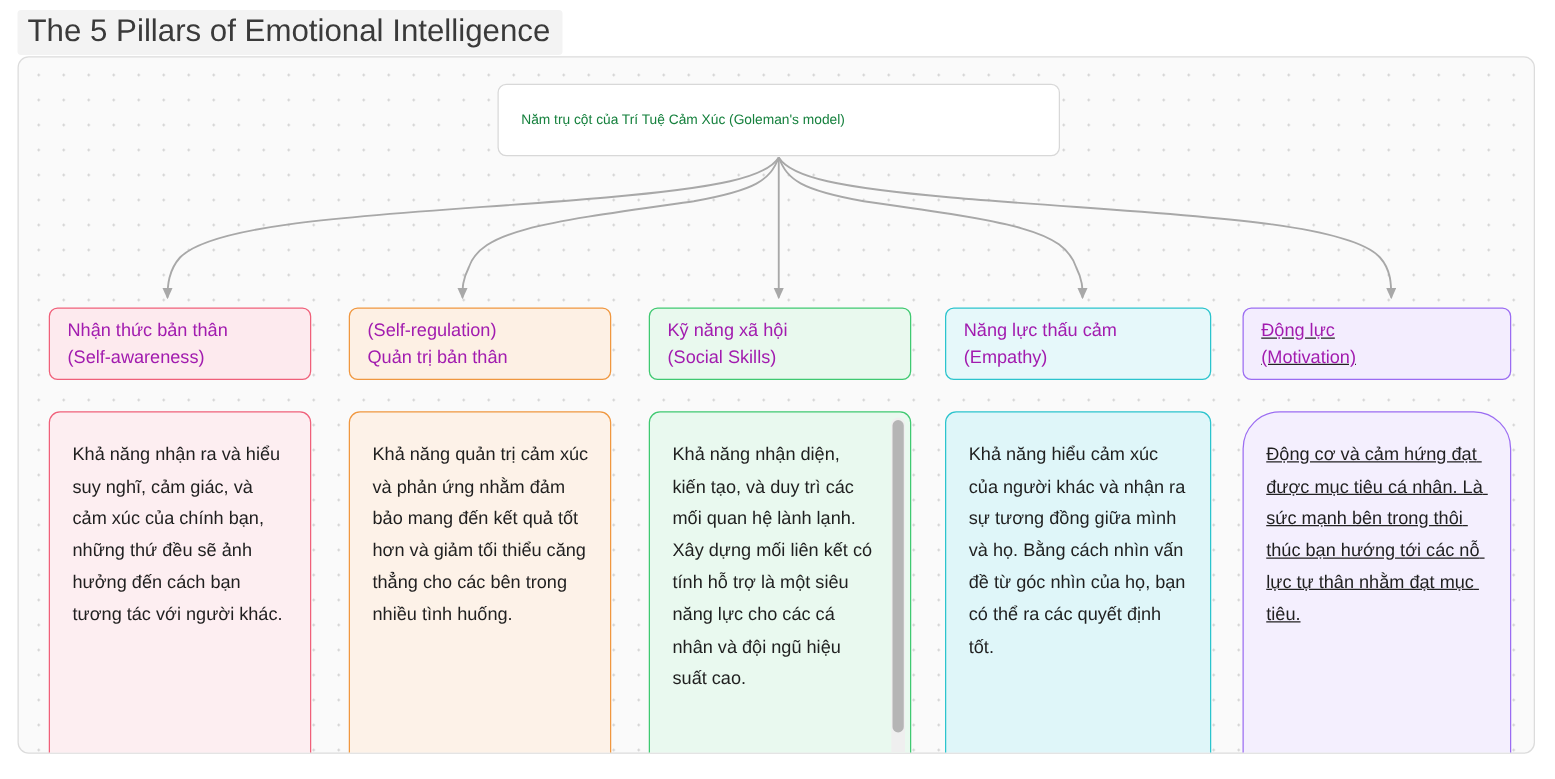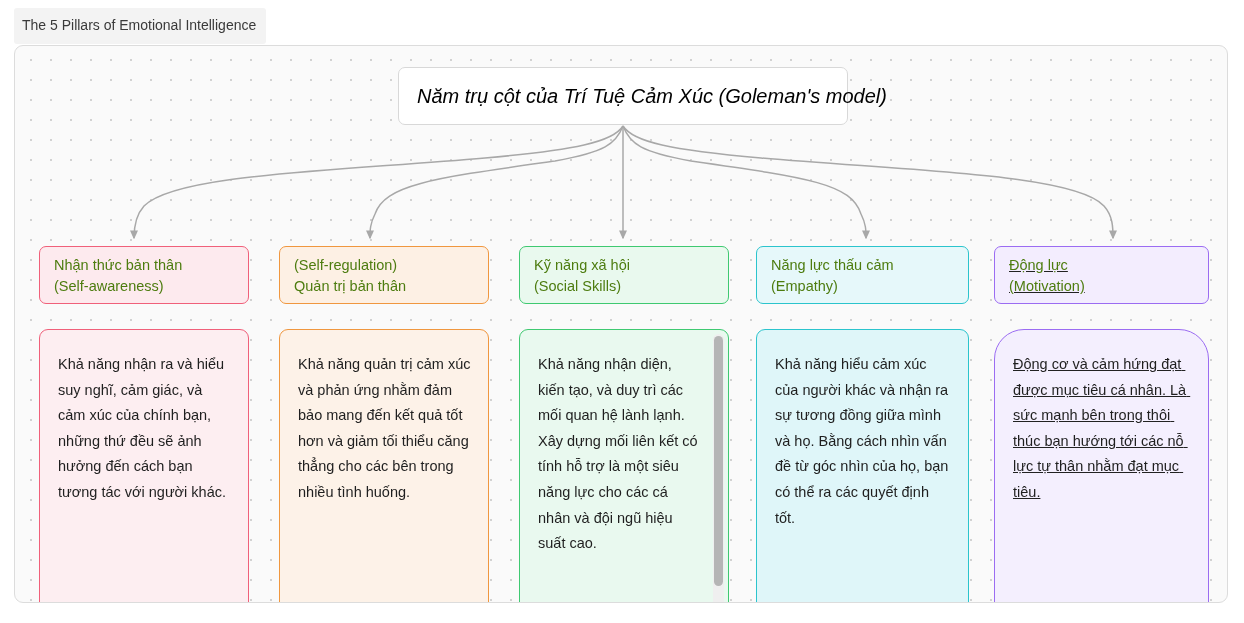--- a/index.html
+++ b/index.html
@@ -15,21 +15,21 @@
     position: relative;
     color: #222222;
   }
 
   
   #diagram-title {
     position: absolute;
     left: 14px;
     top: 8px;
     padding: 4px 10px 6px 8px;
-    font-size: 14px;
+    font-size: 25px;
     line-height: 26px;
     color: #3a3a3a;
     background: #f3f3f3;
     border-radius: 3px;
     white-space: nowrap;
     z-index: 6;
     text-align: center;
   }
 
   
@@ -68,25 +68,24 @@
     box-sizing: border-box;
     background: #ffffff;
     border: 1px solid #d8d8d8;
     border-radius: 7px;
     display: flex;
     align-items: center;
     padding: 0 18px;
     z-index: 3;
   }
   #root-node .root-label {
-    font-size: 20px;
+    font-size: 11px;
     line-height: 21px;
-    color: #000000;
+    color: #15803d;
     white-space: nowrap;
-    font-style: italic;
   }
 
   
   .pillar-col {
     position: absolute;
     top: 200px;
     z-index: 3;
   }
 
   .pillar-header {
@@ -95,21 +94,21 @@
     border-width: 1.6px;
     border-style: solid;
     border-radius: 7px;
     padding: 8px 14px 0 14px;
     overflow: hidden;
   }
   .pillar-header .hdr-line {
     display: block;
     font-size: 14.5px;
     line-height: 21px;
-    color: #4d7c0f;
+    color: #a21caf;
     white-space: nowrap;
   }
 
   .pillar-body {
     box-sizing: border-box;
     margin-top: 25px;
     height: 322px;
     border-width: 1.6px;
     border-style: solid;
     border-radius: 9px;

